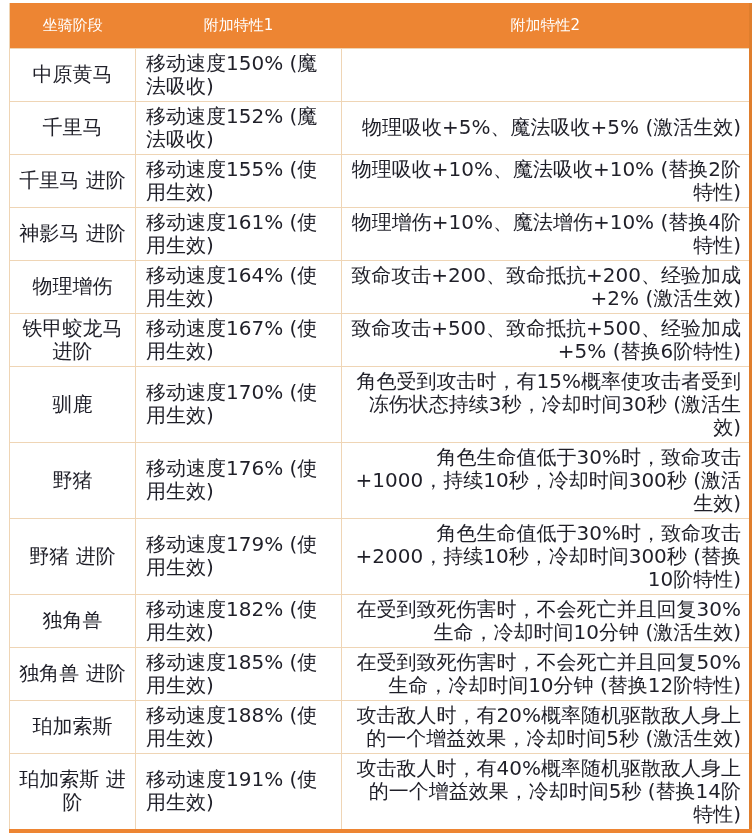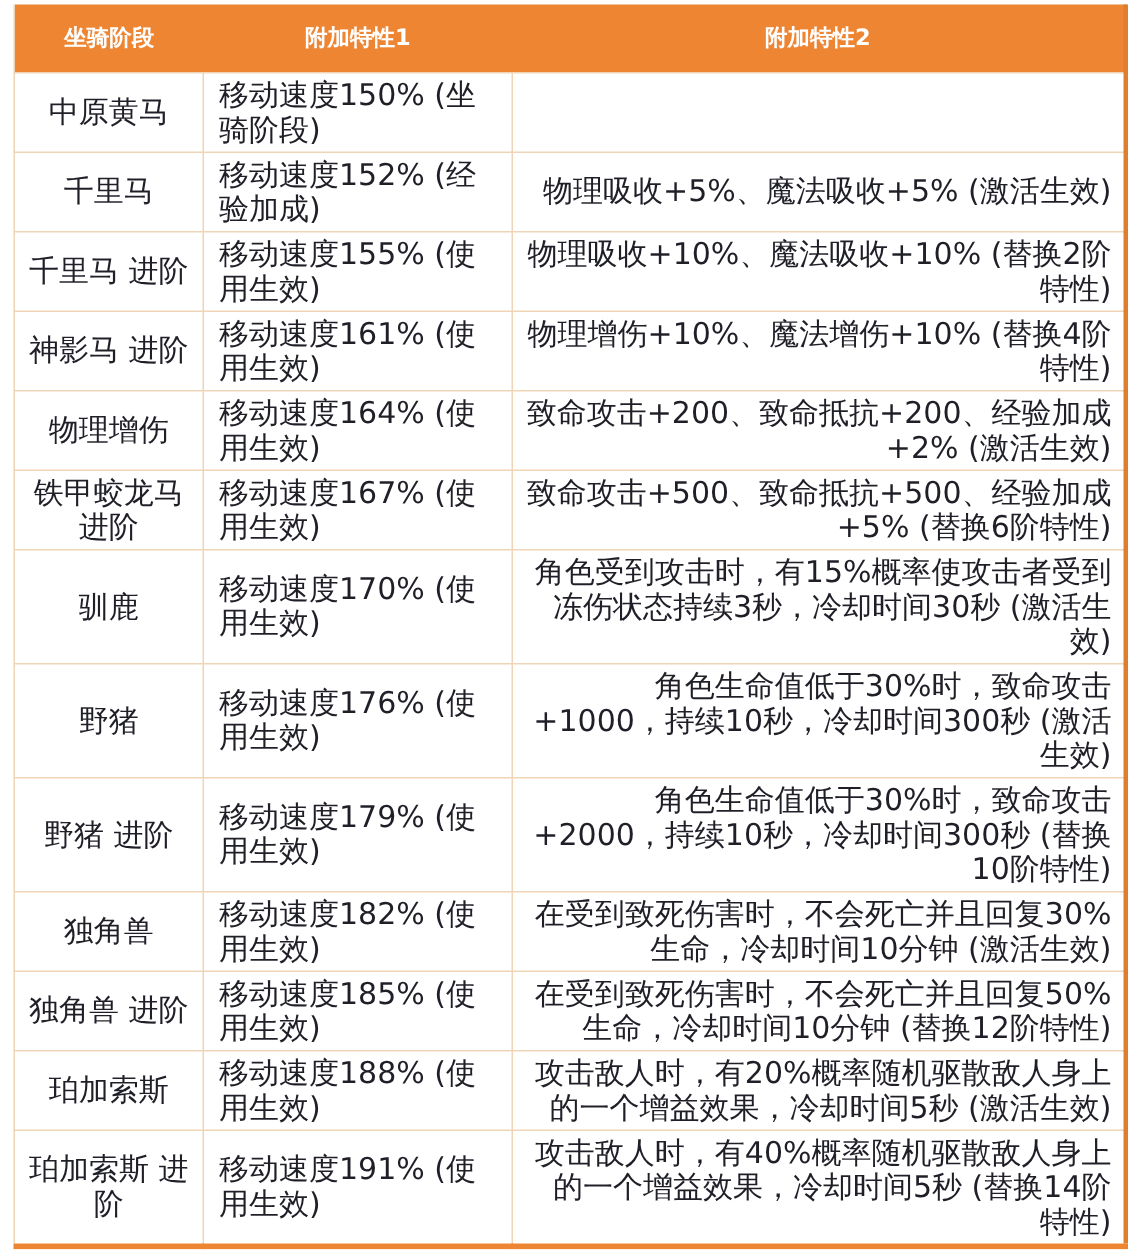--- a/index.html
+++ b/index.html
@@ -33,21 +33,21 @@
     border-right: 3px solid var(--outer-border);
     border-bottom: 4px solid var(--bottom-border);
     background: var(--row-bg);
   }
   col.c1 { width: 126px; }
   col.c2 { width: 206px; }
   thead th {
     background: var(--header-bg);
     color: var(--header-text);
     font-size: 15px;
-    font-weight: 700;
+    font-weight: 400;
     height: 45px;
     text-align: center;
     vertical-align: middle;
     border: none;
     padding: 0;
   }
   tbody td {
     border: 1px solid var(--border);
     color: var(--body-text);
     font-size: 20px;
@@ -83,26 +83,26 @@
     <thead>
       <tr>
         <th>坐骑阶段</th>
         <th>附加特性1</th>
         <th>附加特性2</th>
       </tr>
     </thead>
     <tbody id="table-body">
         <tr>
           <td class="cell-stage">中原黄马</td>
-          <td class="cell-trait1">移动速度150% (坐骑阶段)</td>
+          <td class="cell-trait1">移动速度150% (魔法吸收)</td>
           <td class="cell-trait2"></td>
         </tr>
         <tr>
           <td class="cell-stage">千里马</td>
-          <td class="cell-trait1">移动速度152% (经验加成)</td>
+          <td class="cell-trait1">移动速度152% (魔法吸收)</td>
           <td class="cell-trait2">物理吸收+5%、魔法吸收+5% (激活生效)</td>
         </tr>
         <tr>
           <td class="cell-stage">千里马 进阶</td>
           <td class="cell-trait1">移动速度155% (使用生效)</td>
           <td class="cell-trait2">物理吸收+10%、魔法吸收+10% (替换2阶特性)</td>
         </tr>
         <tr>
           <td class="cell-stage">神影马 进阶</td>
           <td class="cell-trait1">移动速度161% (使用生效)</td>

